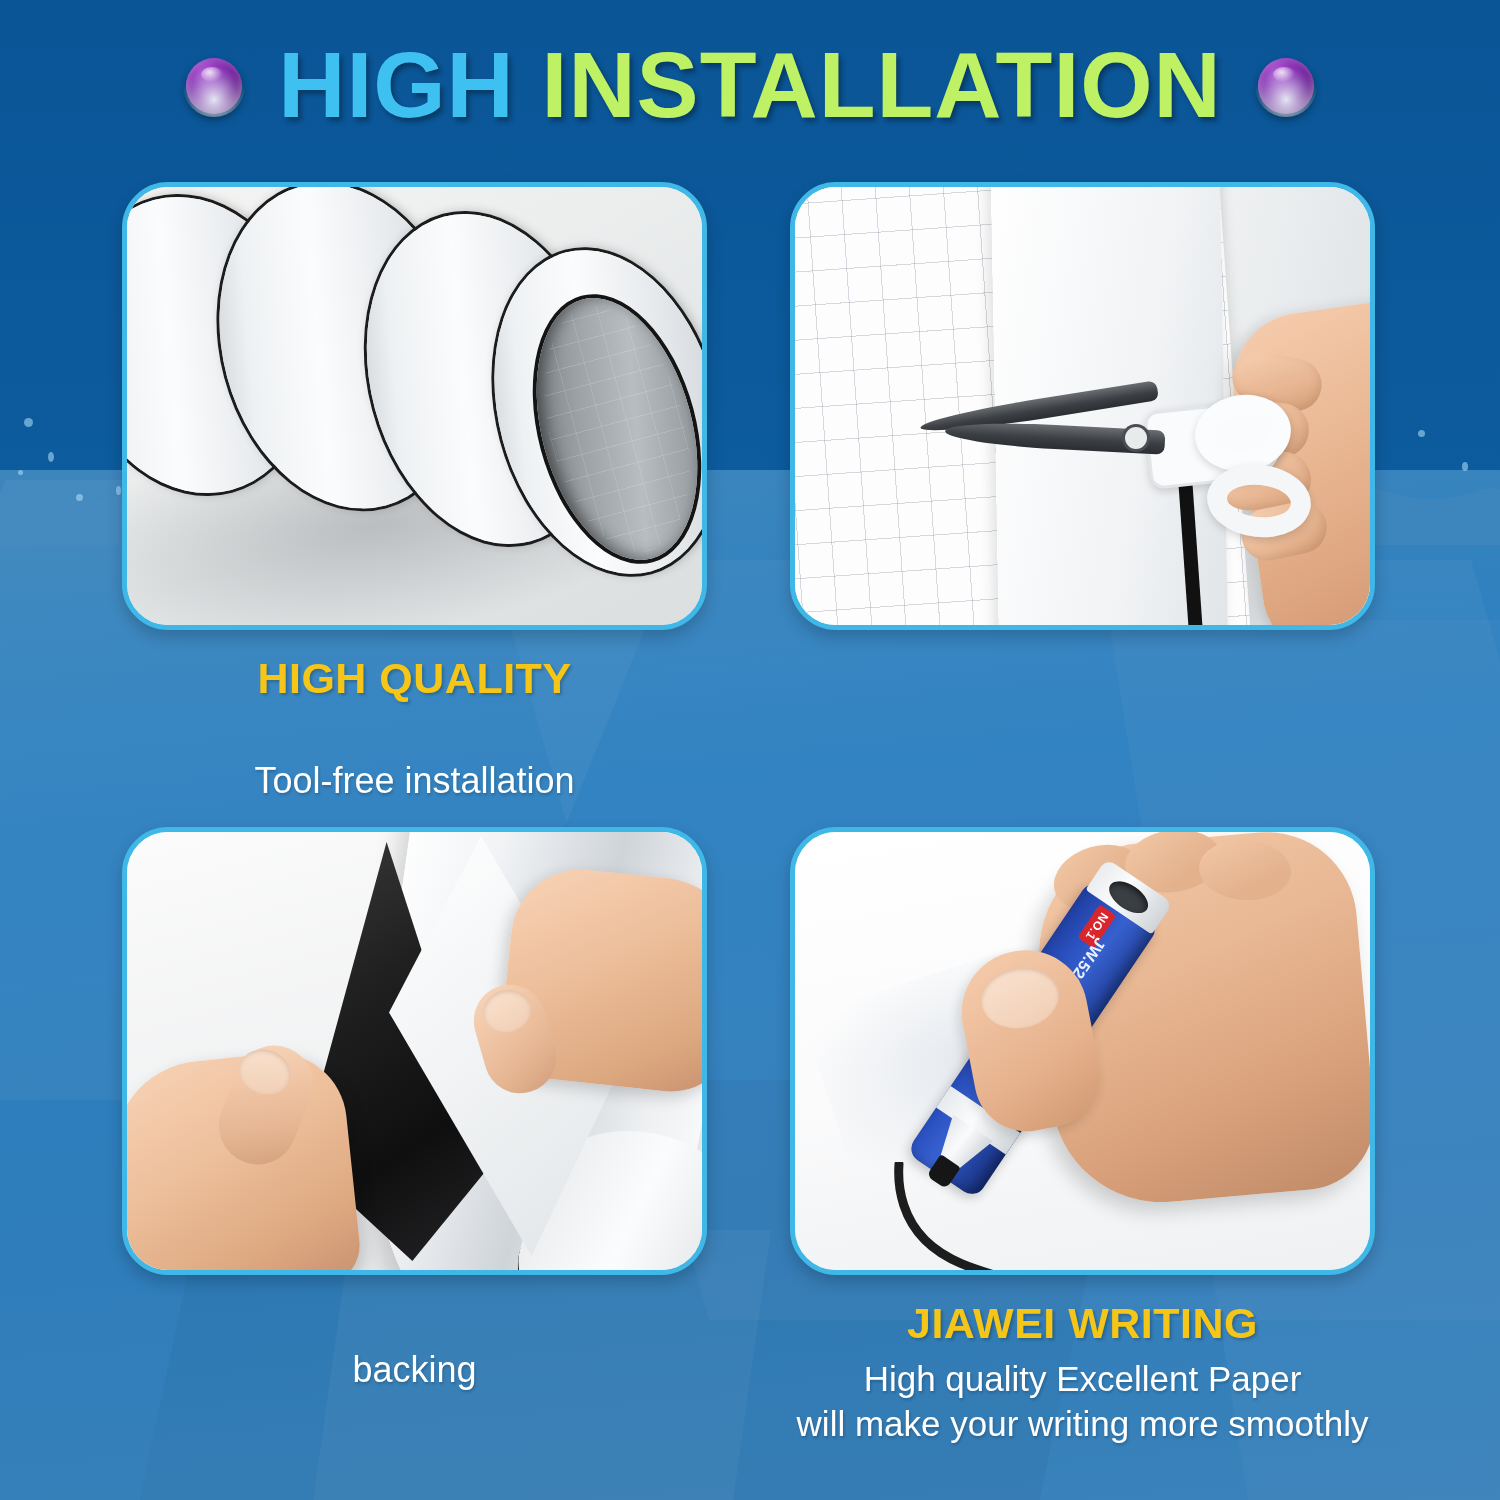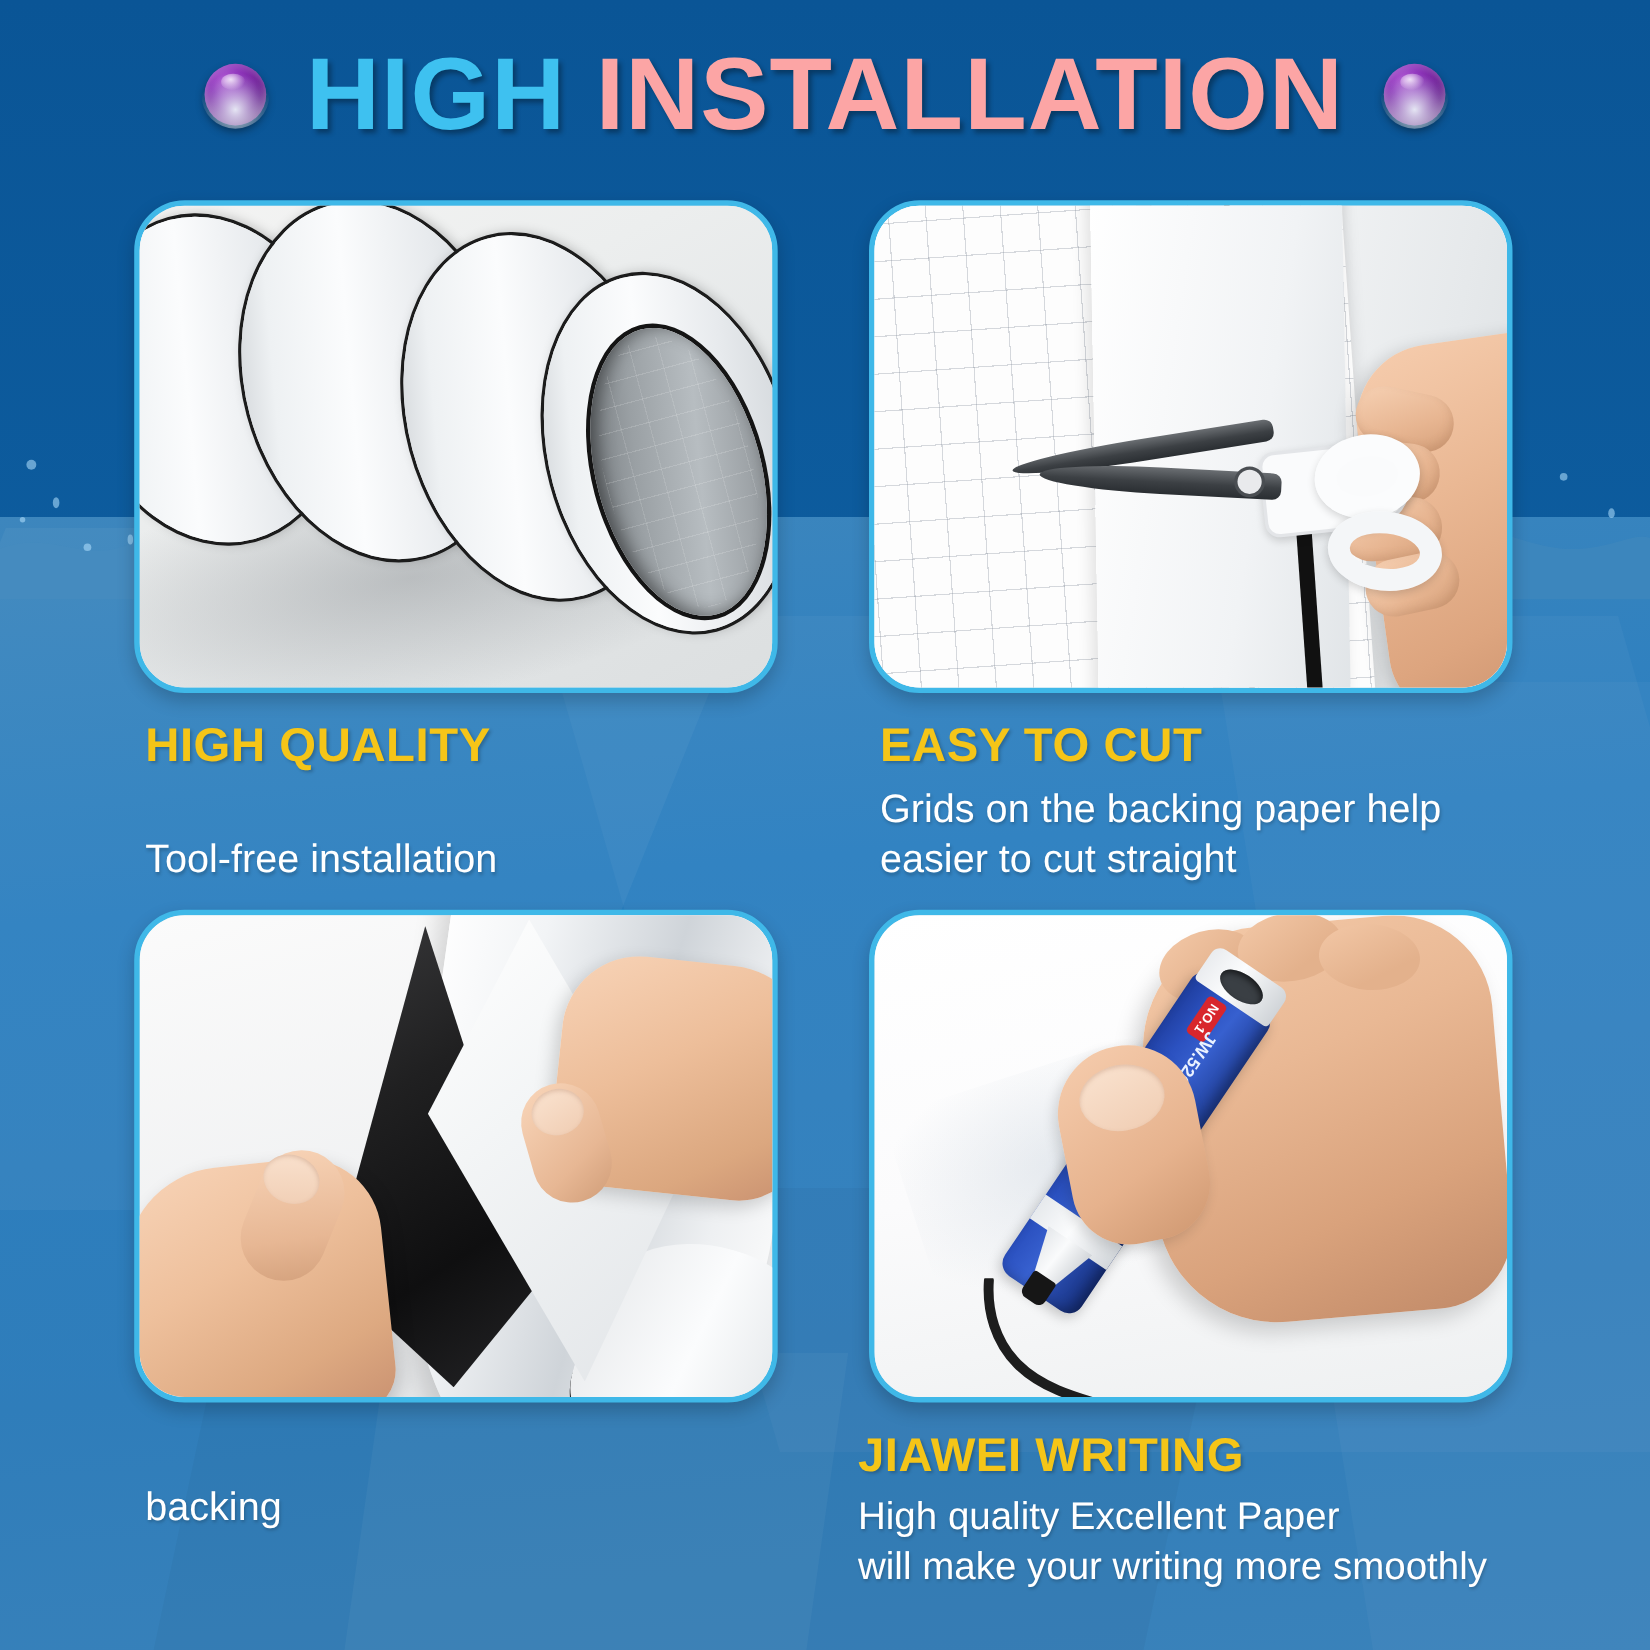--- a/index.html
+++ b/index.html
@@ -45,21 +45,21 @@
   .header {
     position:absolute; left:0; top:0; width:1500px; height:170px;
     z-index:5; display:flex; align-items:center; justify-content:center;
   }
   .title {
     font-size:93px; font-weight:bold; letter-spacing:1px;
     white-space:nowrap; line-height:1;
     text-shadow:3px 4px 5px rgba(0,0,0,.33);
   }
   .title .w1 { color:#3ec1f0; }
-  .title .w2 { color:#fca5a5; }
+  .title .w2 { color:#bef264; }
 
   .magnet {
     position:absolute; width:56px; height:56px; border-radius:50%;
     background:
       radial-gradient(circle at 34% 28%, #b35cd6 0%, #8e32bb 26%, #64158c 62%, #3c0a59 100%);
     box-shadow:
       0 5px 9px rgba(0,0,0,.45),
       inset 0 -7px 9px rgba(255,255,255,.30),
       inset 0 4px 6px rgba(255,255,255,.18);
     z-index:6;
@@ -88,21 +88,21 @@
   .cell.c3 { left:790px; top:827px; width:585px; }
 
   .photo {
     position:relative; width:585px; height:448px;
     border:5px solid #3fb8e8; border-radius:46px;
     background:#e9ecee; overflow:hidden;
     box-shadow:0 7px 16px rgba(0,0,0,.20);
   }
   .photo-inner { position:absolute; inset:0; overflow:hidden; }
 
-  .caption { margin-top:26px; padding:0 10px; }
+  .caption { margin-top:26px; text-align:center; padding:0 10px; }
   .cap-title {
     font-size:43px; font-weight:bold; color:#f5c518; letter-spacing:.5px;
     text-shadow:2px 2px 3px rgba(0,0,0,.22); line-height:1.04;
   }
   .cap-body {
     margin-top:11px; font-size:36px; color:#ffffff; line-height:1.28;
     text-shadow:1px 2px 3px rgba(0,0,0,.22);
   }
   .cell.c3 .cap-body { font-size:35px; }
   .cell.c3 { left:770px; width:625px; }
@@ -411,27 +411,20 @@
         <div class="finger fg3"></div>
         <div class="finger fg4"></div>
         <div class="scis-handle sh-body"></div>
         <div class="scis-handle sh-ring1"></div>
         <div class="scis-handle sh-ring2"></div>
         <div class="scis-blade sb1"></div>
         <div class="scis-blade sb2"></div>
         <div class="scis-pivot"></div>
       </div>
     </div>
-    <div class="caption">
-      <div class="cap-title">EASY TO CUT</div>
-      <div class="cap-body">
-        <span>Grids on the backing paper help</span><br>
-        <span>easier to cut straight</span>
-      </div>
-    </div>
   </div>
 
   <div class="cell c2">
     <div class="photo">
       <div class="photo-inner">
         <div class="p3-bg"></div>
         <div class="roll3"></div>
         <div class="roll3b"></div>
         <div class="peel-black"></div>
         <div class="peel-white"></div>

